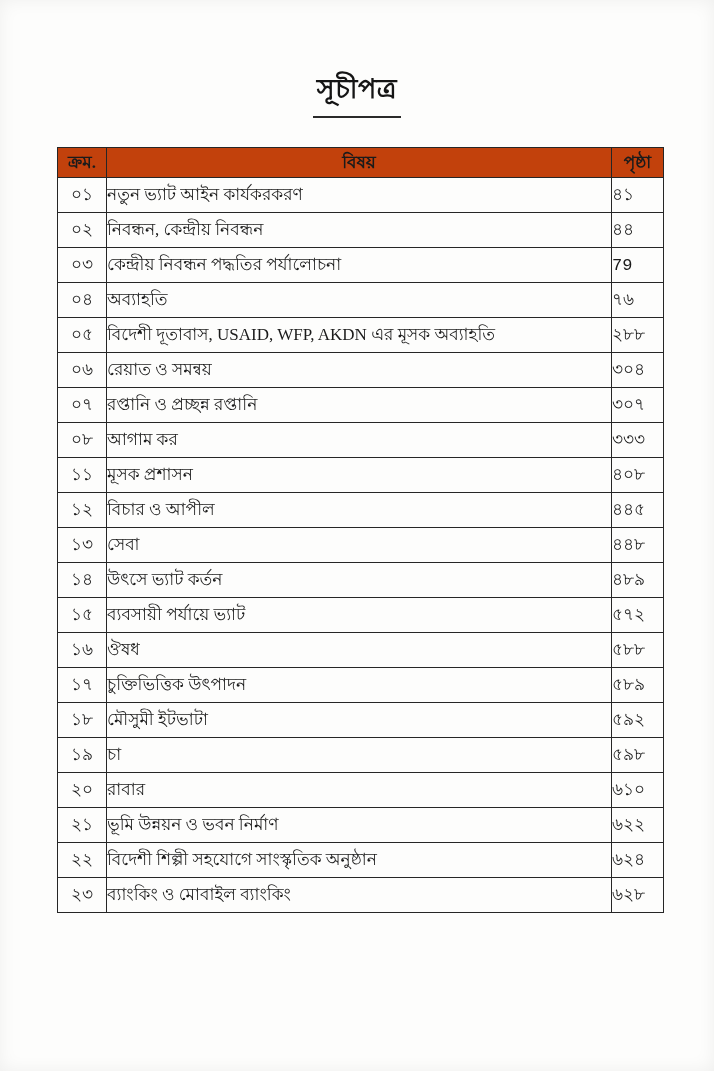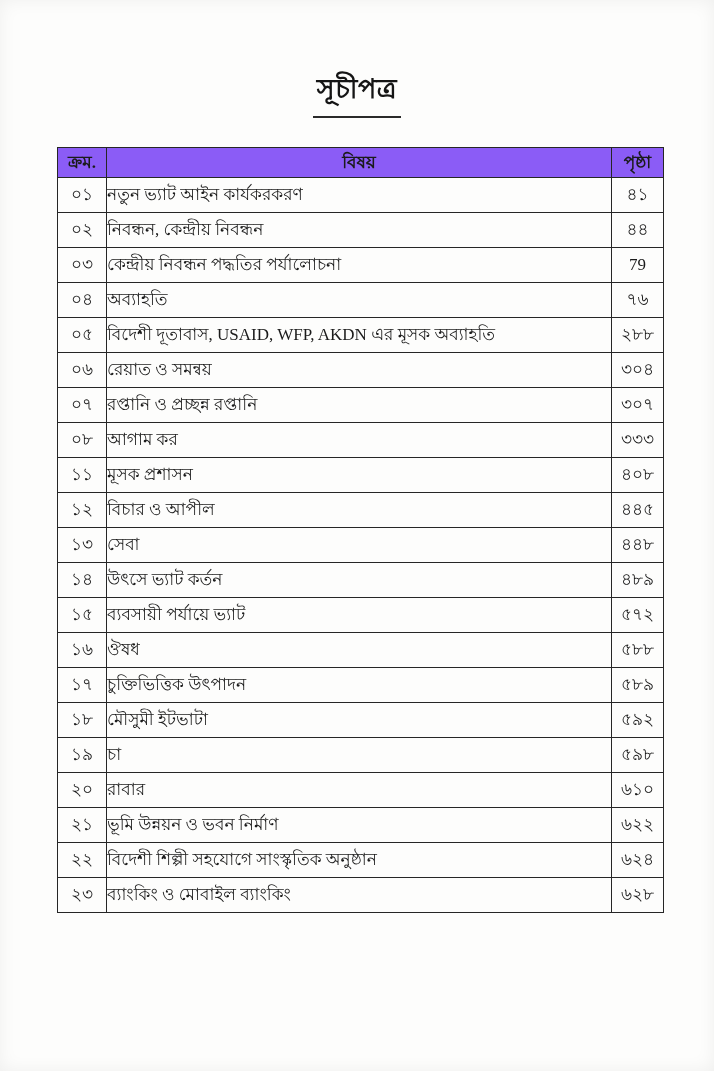--- a/index.html
+++ b/index.html
@@ -48,32 +48,32 @@
   table.toc th, table.toc td {
     border: 1.6px solid #262626;
     padding: 0;
   }
   table.toc th {
     height: 29px;
     font-size: 17px;
     font-weight: bold;
     text-align: center;
     vertical-align: middle;
-    background: #8b5cf6;
+    background: #c2410c;
   }
   table.toc td {
     height: 34px;
     vertical-align: middle;
   }
   col.c-serial { width: 49px; }
   col.c-subject { width: 505px; }
   col.c-page { width: 52px; }
   td.serial-cell { text-align: center; }
   td.subject-cell { text-align: left; padding-left: 13px; padding-right: 6px; }
-  td.page-cell { text-align: center; }
+  td.page-cell { text-align: left; font-family: Liberation Mono, monospace; }
 </style>
 </head>
 <body>
 
 <div class="page">
 
   <div class="title-wrap">
     <h1 class="doc-title">সূচীপত্র</h1>
   </div>
 

